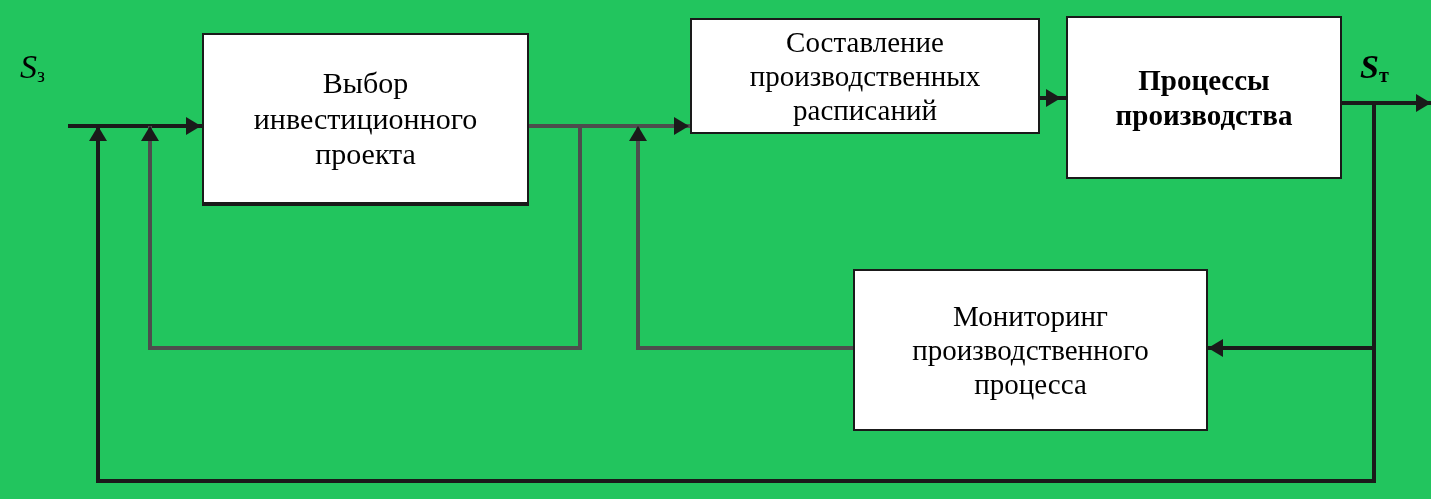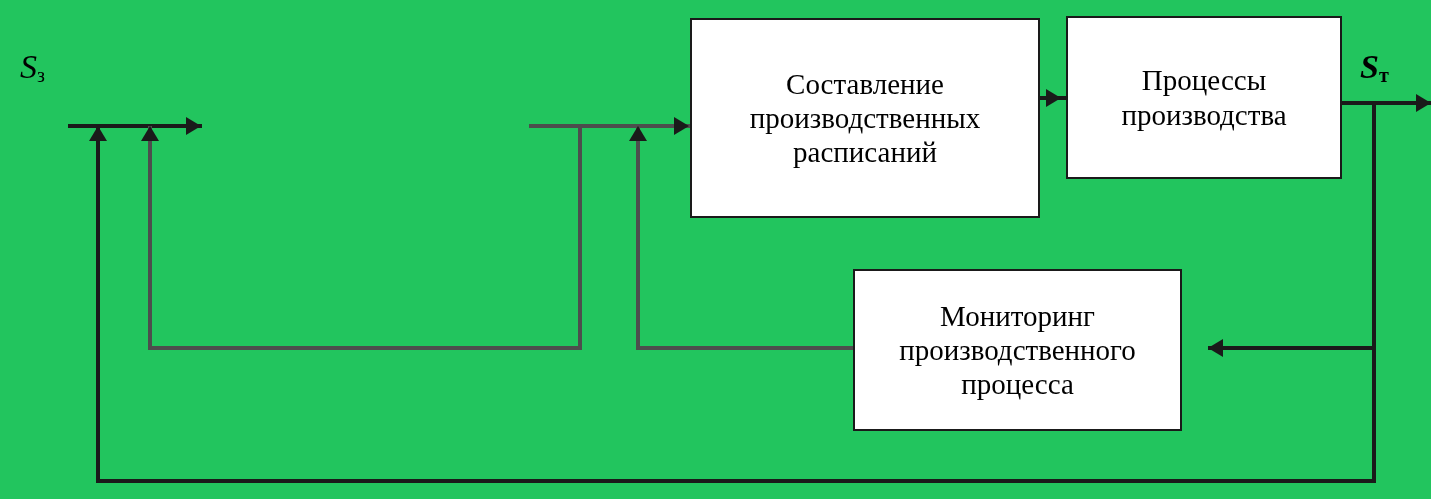--- a/index.html
+++ b/index.html
@@ -40,34 +40,35 @@
     width: 327px;
     height: 173px;
     font-size: 30px;
     border-width: 2px;
     border-bottom-width: 4px;
   }
   #box-schedule {
     left: 690px;
     top: 18px;
     width: 350px;
-    height: 200px;
+    height: 116px;
     font-size: 29px;
   }
   #box-production {
     left: 1066px;
     top: 16px;
     width: 276px;
     height: 163px;
     font-size: 29px;
+    font-weight: bold;
   }
   #box-monitoring {
     left: 853px;
     top: 269px;
-    width: 329px;
+    width: 355px;
     height: 162px;
     font-size: 29px;
   }
   
   .line {
     position: absolute;
     background: #4d4d4d;
     z-index: 1;
   }
   .line.dark {
@@ -152,20 +153,25 @@
 
   <div class="arrow right" style="left:186px; top:117px;"></div>
   <div class="arrow right" style="left:674px; top:117px;"></div>
   <div class="arrow right" style="left:1046px; top:89px;"></div>
   <div class="arrow right" style="left:1416px; top:94px;"></div>
   <div class="arrow left" style="left:1208px; top:339px;"></div>
   <div class="arrow up" style="left:141px; top:126px;"></div>
   <div class="arrow up" style="left:629px; top:126px;"></div>
   <div class="arrow up" style="left:89px; top:126px;"></div>
 
+  <div class="box" id="box-invest">
+    <span class="label">Выбор
+инвестиционного
+проекта</span>
+  </div>
 
   <div class="box" id="box-schedule">
     <span class="label">Составление
 производственных
 расписаний</span>
   </div>
 
   <div class="box" id="box-production">
     <span class="label">Процессы
 производства</span>

